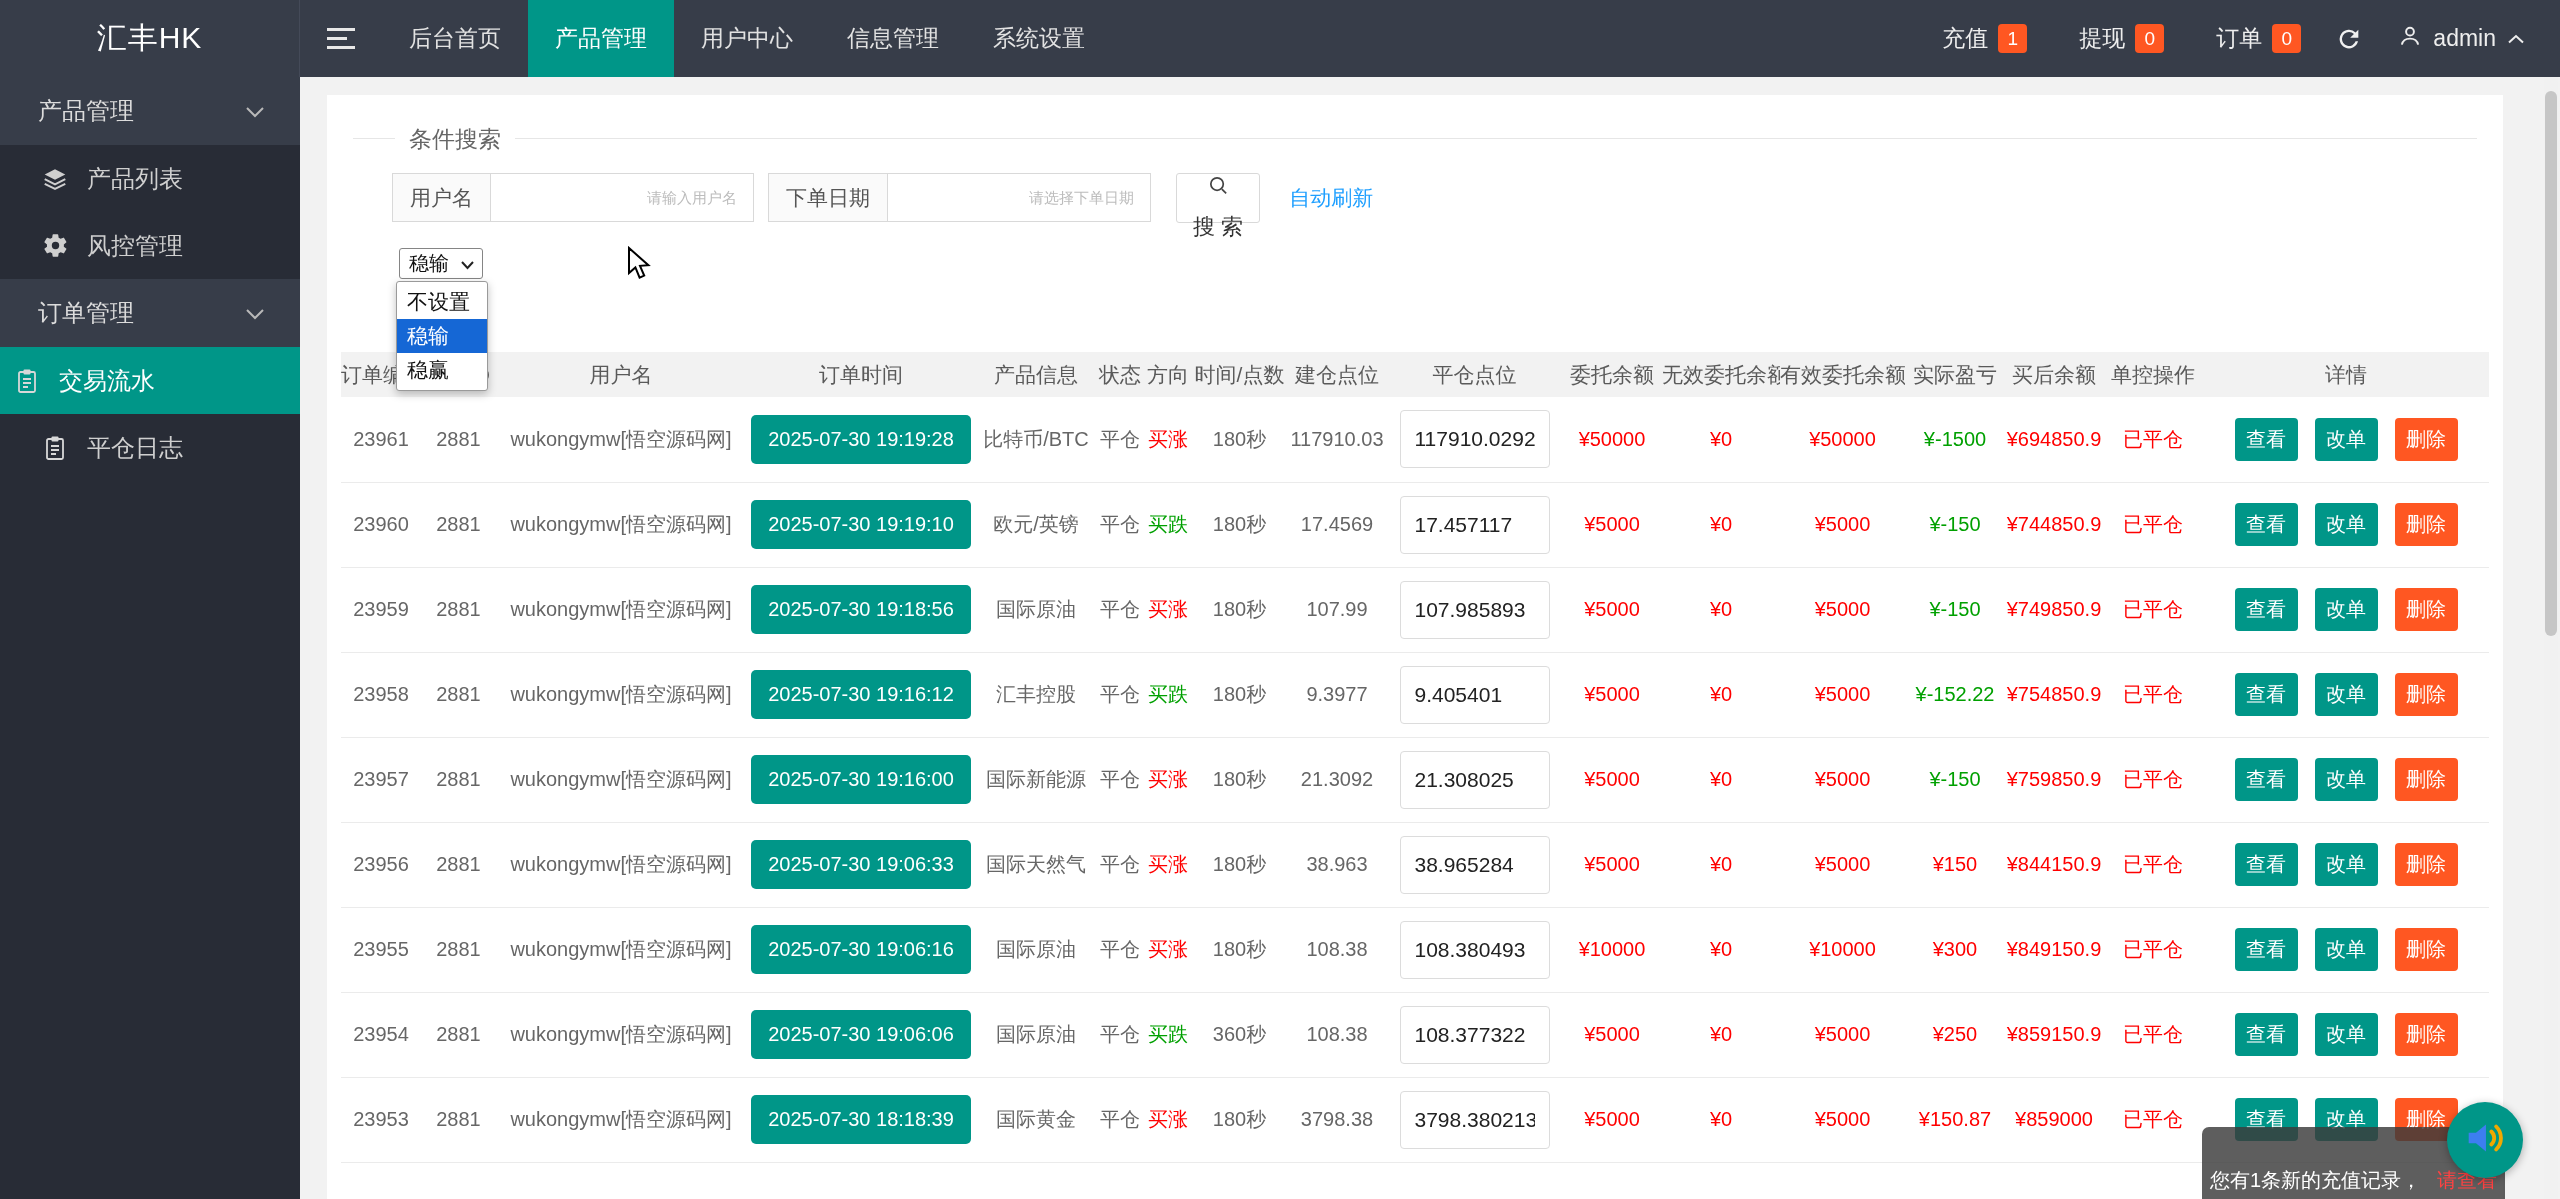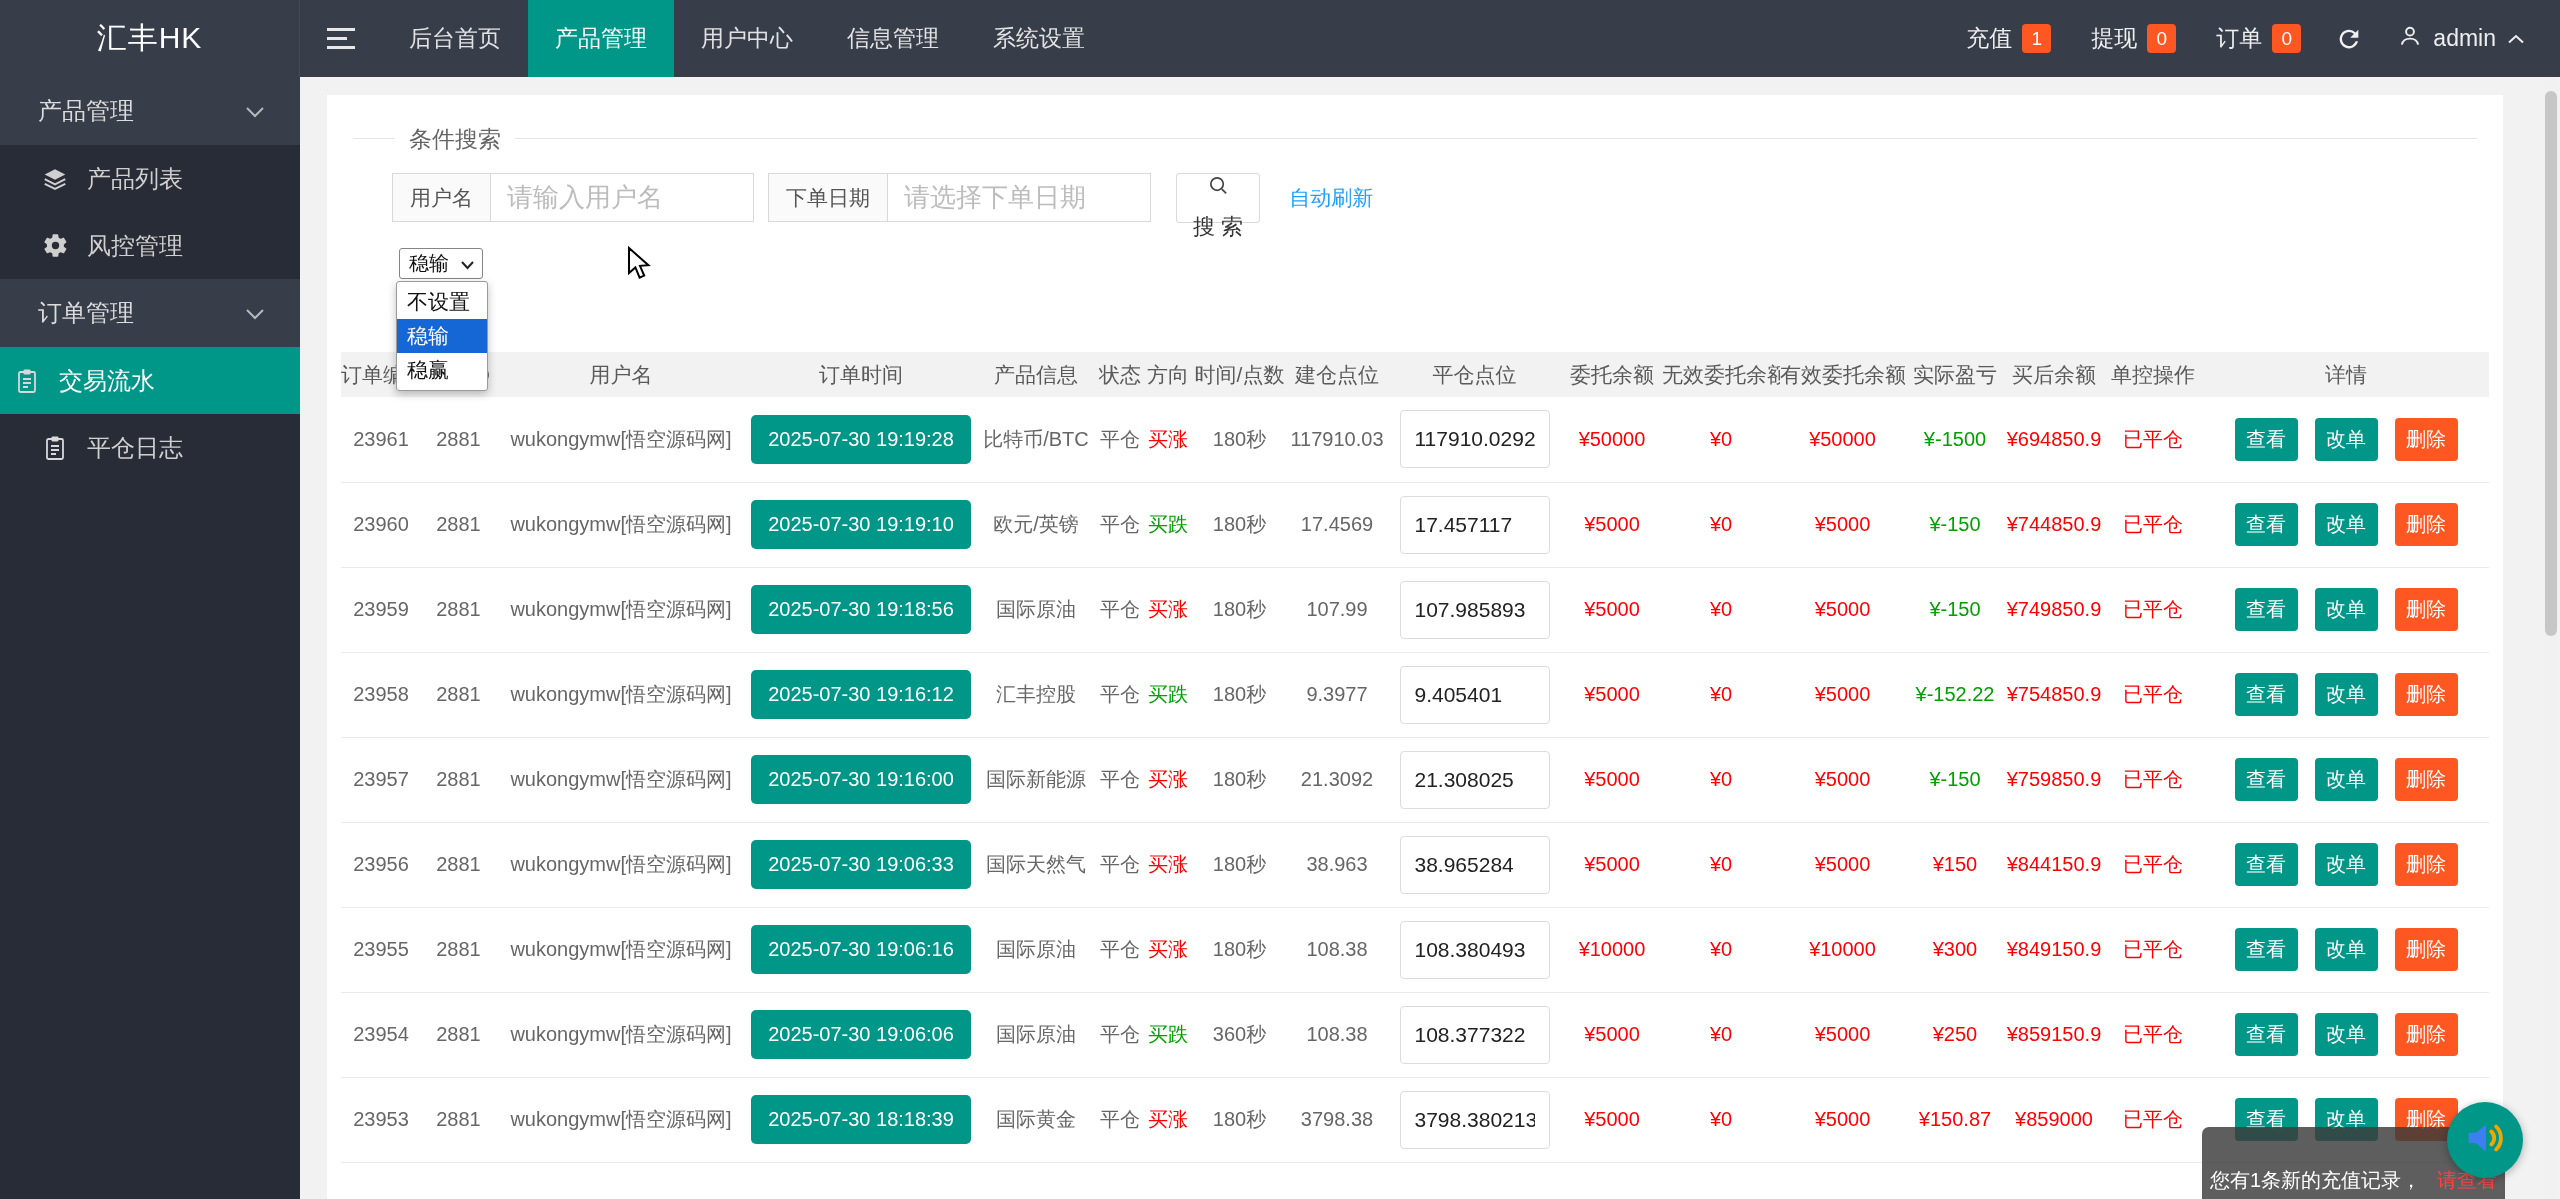--- a/index.html
+++ b/index.html
@@ -34,21 +34,21 @@
 
   
   .main { position:absolute; left:300px; top:77px; right:0; bottom:0; background:#f2f2f2; }
   .panel { position:absolute; left:27px; top:18px; right:57px; height:1130px; background:#fff; padding:0 14px; }
 
   .fieldset-line { margin:43px 12px 0 12px; border-top:1px solid #e6e6e6; position:relative; height:0; }
   .legend { position:absolute; left:42px; top:-15px; background:#fff; padding:0 14px; color:#666; font-size:23px; }
 
   .search-row { display:flex; align-items:center; margin:34px 0 0 51px; height:49px; }
   .addon-label { height:49px; display:flex; align-items:center; padding:0 17px; border:1px solid #d9d9d9; border-right:none; background:#fafafa; color:#555; font-size:21px; white-space:nowrap; }
-  .text-input { height:49px; border:1px solid #d9d9d9; width:264px; padding:0 16px; font-size:26px; color:#333; outline:none; }
+  .text-input { height:49px; border:1px solid #d9d9d9; width:264px; padding:0 16px; font-size:15px; color:#333; outline:none;text-align:right; }
   .text-input::placeholder { color:#bcbcbc; }
   .grp2 { margin-left:14px; }
   .search-btn { margin-left:25px; height:50px; padding:0 16px; background:#fff; border:1px solid #d9d9d9; border-radius:3px; display:flex; align-items:center; gap:9px; font-size:22px; color:#333; cursor:pointer;flex-direction:column; }
   .auto-refresh { margin-left:29px; color:#1E9FFF; font-size:21px; text-decoration:none; cursor:pointer; }
 
   .select-wrap { position:relative; margin:26px 0 0 58px; width:80px; }
   .select-box { width:84px; height:31px; border:1px solid #858585; border-radius:3px; background:#fff; display:flex; align-items:center; justify-content:space-between; padding:0 7px 0 9px; font-size:20px; color:#111; cursor:pointer; }
   .select-dropdown { position:absolute; left:-3px; top:33px; width:92px; background:#fff; border:1px solid #9a9a9a; border-radius:3px; box-shadow:0 3px 8px rgba(0,0,0,.25); padding:3px 0; z-index:30; }
   .opt { height:34px; line-height:34px; padding:0 10px; font-size:21px; color:#111; cursor:pointer; white-space:nowrap; }
   .opt.selected { background:#1567D5; color:#fff; }
@@ -88,21 +88,21 @@
       <i></i>
     </div>
   <div style="display:flex">
       <div class="nav-item">后台首页</div>
       <div class="nav-item active">产品管理</div>
       <div class="nav-item">用户中心</div>
       <div class="nav-item">信息管理</div>
       <div class="nav-item">系统设置</div>
     </div>
   <div class="topbar-right">
-    <div style="display:flex;gap:40px">
+    <div style="display:flex;gap:52px">
         <div class="stat">
           <span>充值</span>
           <span class="badge">1</span>
         </div>
         <div class="stat">
           <span>提现</span>
           <span class="badge">0</span>
         </div>
         <div class="stat">
           <span>订单</span>

